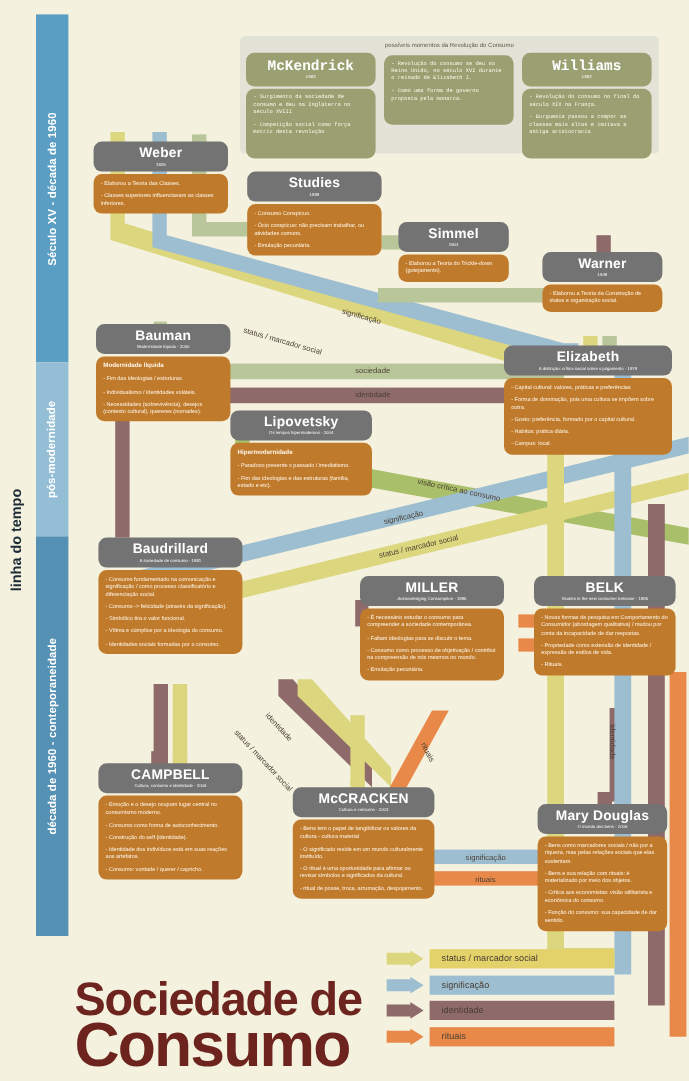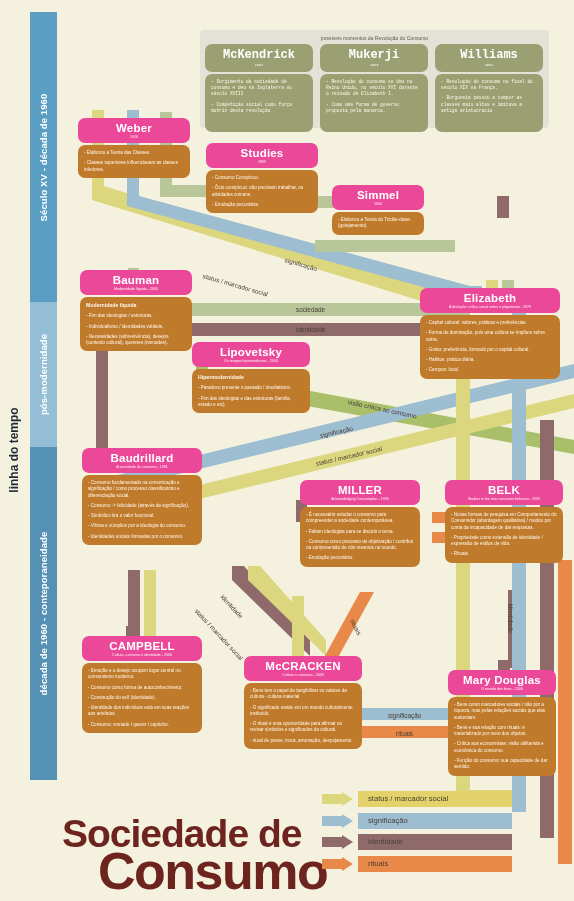--- a/index.html
+++ b/index.html
@@ -38,21 +38,21 @@
   
   #ribbons{position:absolute;left:0;top:0;width:574px;height:901px;}
   .rlabel{
     position:absolute;font-size:6.4px;color:#4a3f33;white-space:nowrap;
     font-family:"Liberation Sans", sans-serif;
   }
 
   
   .card{position:absolute;}
   .card .hdr{
-    background:#ec4899;color:#fff;border-radius:7px;
+    background:#737373;color:#fff;border-radius:7px;
     text-align:center;padding:4px 6px 3px;
     box-sizing:border-box;position:relative;z-index:3;
   }
   .card .hdr .nm{font-size:11.5px;font-weight:bold;line-height:12px;letter-spacing:.2px;}
   .card .hdr .sub{font-size:3.6px;line-height:5px;opacity:.95;margin-top:1px;}
   .card .body{
     background:#c07a2c;color:#fdf6e8;border-radius:7px;
     padding:5px 6px;box-sizing:border-box;margin-top:2px;
     position:relative;z-index:3;
   }
@@ -78,21 +78,21 @@
   .gpanel{
     position:absolute;background:#e3e2d6;border-radius:4px;
   }
   .gpanel .cap{
     text-align:center;font-size:5px;color:#5d5d47;padding-top:5px;
   }
 
   
   .title{position:absolute;left:62px;top:785px;color:#6d241f;line-height:.86;}
   .title .t1{font-size:39px;font-weight:bold;letter-spacing:-1px;margin-top:32px;}
-  .title .t2{font-size:52px;font-weight:bold;letter-spacing:-1.5px;margin-top:-2px;margin-left:36px;}
+  .title .t2{font-size:52px;font-weight:bold;letter-spacing:-1.5px;margin-top:-2px;}
 
   
   .legend{position:absolute;left:322px;top:791px;width:190px;}
   .leg-row{position:relative;height:18px;margin-bottom:3.5px;}
   .leg-bar{position:absolute;left:36px;top:0;right:0;height:16px;}
   .leg-txt{position:absolute;left:46px;top:3px;font-size:7.6px;color:#4a3f33;}
   .arrow{position:absolute;left:0;top:1px;width:32px;height:14px;}
 </style>
 </head>
 <body>
@@ -191,24 +191,20 @@
       <div class="nm">McKendrick</div>
       <div class="sub">1982</div>
     </div>
     <div class="body" style="height:58px;">
       <p>- Surgimento da sociedade de consumo e deu na Inglaterra no século XVIII</p>
       <p>- Competição social como força motriz desta revolução</p>
     </div>
   </div>
 
   <div class="gcard" style="left:320px;top:44px;width:108px;">
-    <div class="hdr">
-      <div class="nm">Mukerji</div>
-      <div class="sub">1983</div>
-    </div>
     <div class="body" style="height:58px;">
       <p>- Revolução do consumo se deu no Reino Unido, no século XVI durante o reinado de Elizabeth I.</p>
       <p>- Como uma forma de governo proposta pela monarca.</p>
     </div>
   </div>
 
   <div class="gcard" style="left:435px;top:44px;width:108px;">
     <div class="hdr">
       <div class="nm">Williams</div>
       <div class="sub">1982</div>
@@ -245,20 +241,29 @@
   <div class="card" style="left:332px;top:185px;width:92px;">
     <div class="hdr">
       <div class="nm">Simmel</div>
       <div class="sub">1904</div>
     </div>
     <div class="body">
       <p>- Elaborou a Teoria do Trickle-down (gotejamento).</p>
     </div>
   </div>
 
+  <div class="card" style="left:452px;top:210px;width:100px;">
+    <div class="hdr">
+      <div class="nm">Warner</div>
+      <div class="sub">1949</div>
+    </div>
+    <div class="body">
+      <p>- Elaborou a Teoria da Construção de status e organização social.</p>
+    </div>
+  </div>
 
   <div class="card" style="left:80px;top:270px;width:112px;">
     <div class="hdr">
       <div class="nm">Bauman</div>
       <div class="sub">Modernidade líquida - 2000</div>
     </div>
     <div class="body">
       <p class="lead">Modernidade líquida</p>
       <p>- Fim das ideologias / estruturas.</p>
       <p>- Individualismo / identidades voláteis.</p>

